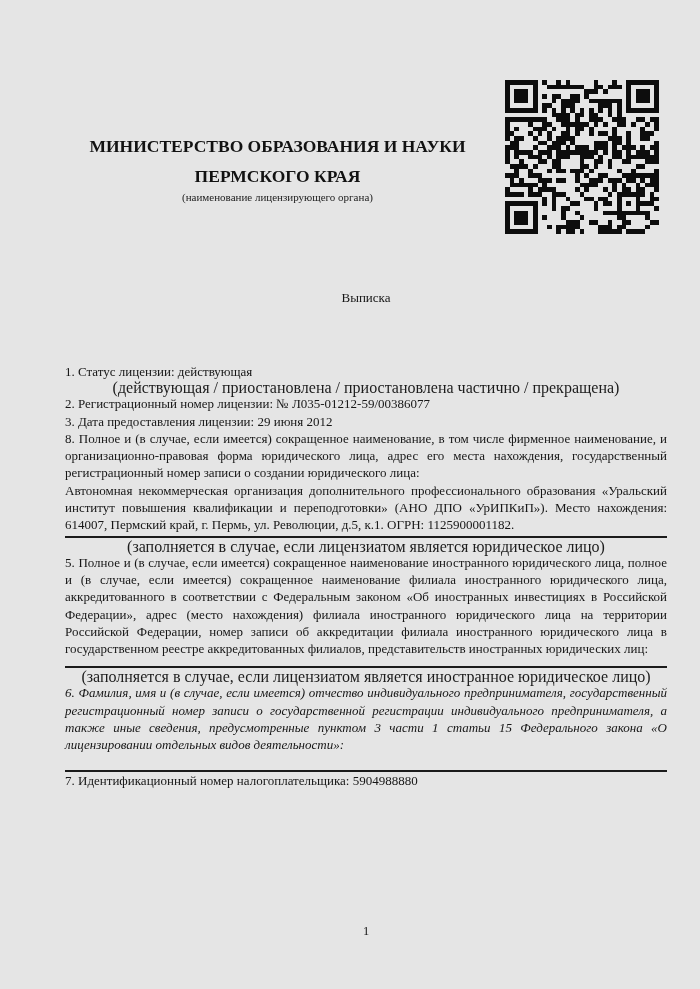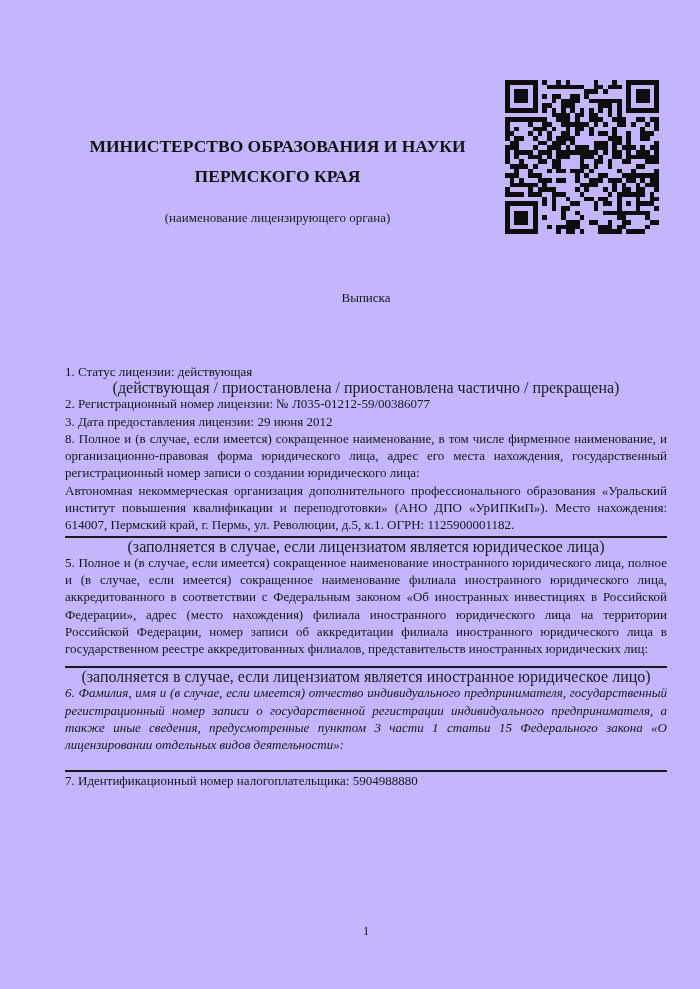--- a/index.html
+++ b/index.html
@@ -1,29 +1,29 @@
 <!DOCTYPE html>
 <html lang="ru"><head>
 <meta charset="utf-8">
 <style>
   * { margin:0; padding:0; box-sizing:border-box; }
   html,body { background:#ffffff; }
   body { width:700px; font-family:"Liberation Serif","DejaVu Serif",serif; }
   .page {
-    position:relative; width:700px; height:989px; background:#c4b5fd;
+    position:relative; width:700px; height:989px; background:#e5e5e5;
     color:#161616; overflow:hidden;
   }
   .header-block {
     position:absolute; top:131px; left:65px; width:425px; text-align:center;
   }
   .header-line {
     font-weight:bold; font-size:17.5px; line-height:30px; color:#121212;
   }
   .header-caption {
-    font-size:13px; line-height:13px; margin-top:20px; color:#1c1c1c;
+    font-size:11px; line-height:13px; margin-top:0; color:#1c1c1c;
   }
   .qr {
     position:absolute; top:80px; left:505px; width:154px; height:154px;
   }
   .qr svg { display:block; width:154px; height:154px; fill:#0d0d0d; }
   .doc-title {
     position:absolute; top:289px; left:65px; width:602px; text-align:center;
     font-size:13px; line-height:18px;
   }
   .content {
@@ -623,21 +623,21 @@
     <p class="item mt7">1. Статус лицензии: действующая</p>
     <p class="fill-caption mt1">(действующая / приостановлена / приостановлена частично / прекращена)</p>
 
     <p class="item mt20">2. Регистрационный номер лицензии: № Л035-01212-59/00386077</p>
 
     <p class="item mt16">3. Дата предоставления лицензии: 29 июня 2012</p>
 
     <p class="item just mt14">8. Полное и (в случае, если имеется) сокращенное наименование, в том числе фирменное наименование, и организационно-правовая форма юридического лица, адрес его места нахождения, государственный регистрационный номер записи о создании юридического лица:</p>
     <p class="item just">Автономная некоммерческая организация дополнительного профессионального образования «Уральский институт повышения квалификации и переподготовки» (АНО ДПО «УрИПКиП»). Место нахождения: 614007, Пермский край, г. Пермь, ул. Революции, д.5, к.1. ОГРН: 1125900001182.</p>
     <hr class="rule mt2">
-    <p class="fill-caption mt2">(заполняется в случае, если лицензиатом является юридическое лица)</p>
+    <p class="fill-caption mt2">(заполняется в случае, если лицензиатом является юридическое лицо)</p>
 
     <p class="item just mt15">5. Полное и (в случае, если имеется) сокращенное наименование иностранного юридического лица, полное и (в случае, если имеется) сокращенное наименование филиала иностранного юридического лица, аккредитованного в соответствии с Федеральным законом «Об иностранных инвестициях в Российской Федерации», адрес (место нахождения) филиала иностранного юридического лица на территории Российской Федерации, номер записи об аккредитации филиала иностранного юридического лица в государственном реестре аккредитованных филиалов, представительств иностранных юридических лиц:</p>
     <hr class="rule mt9">
     <p class="fill-caption mt2">(заполняется в случае, если лицензиатом является иностранное юридическое лицо)</p>
 
     <p class="item just mt19">6. Фамилия, имя и (в случае, если имеется) отчество индивидуального предпринимателя, государственный регистрационный номер записи о государственной регистрации индивидуального предпринимателя, а также иные сведения, предусмотренные пунктом 3 части 1 статьи 15 Федерального закона «О лицензировании отдельных видов деятельности»:</p>
     <hr class="rule mt16">
 
     <p class="item mt16">7. Идентификационный номер налогоплательщика: 5904988880</p>
 

